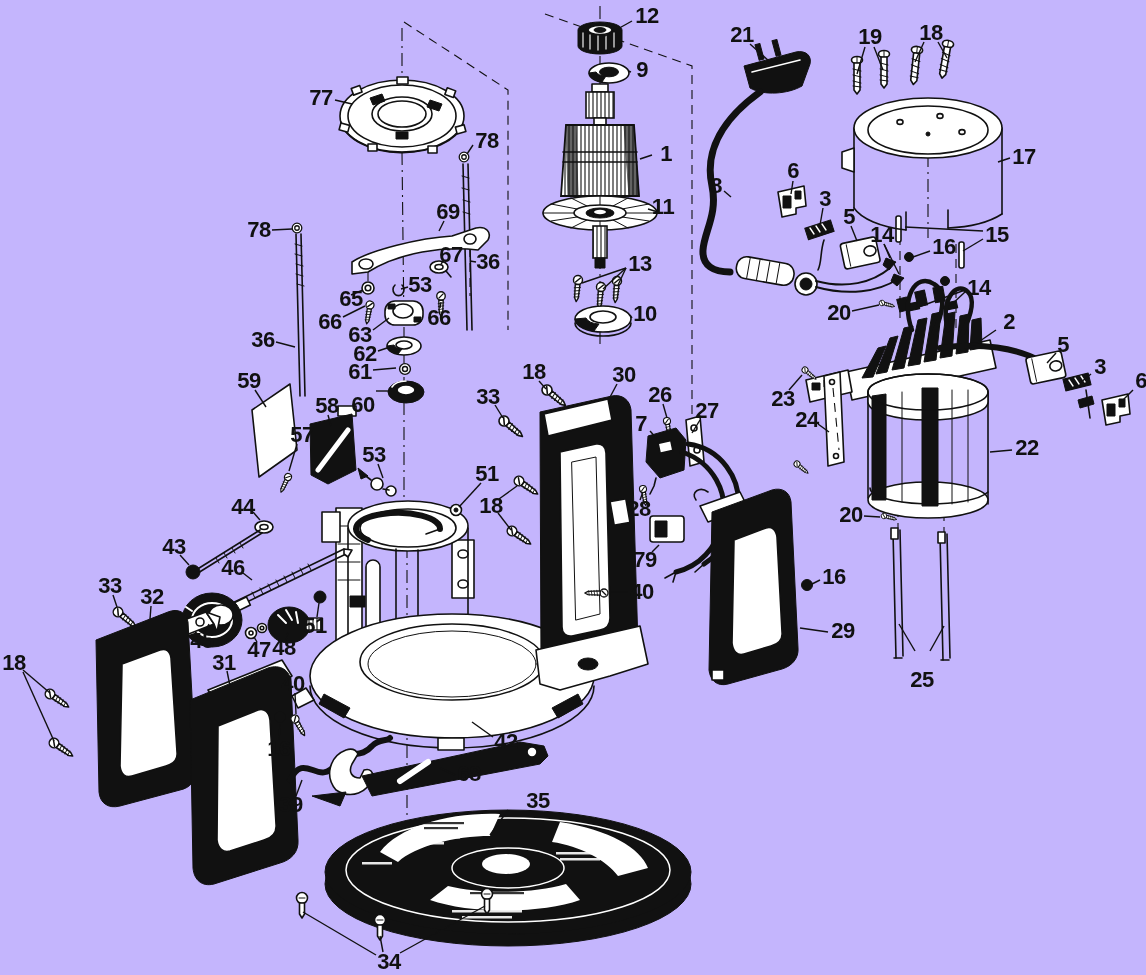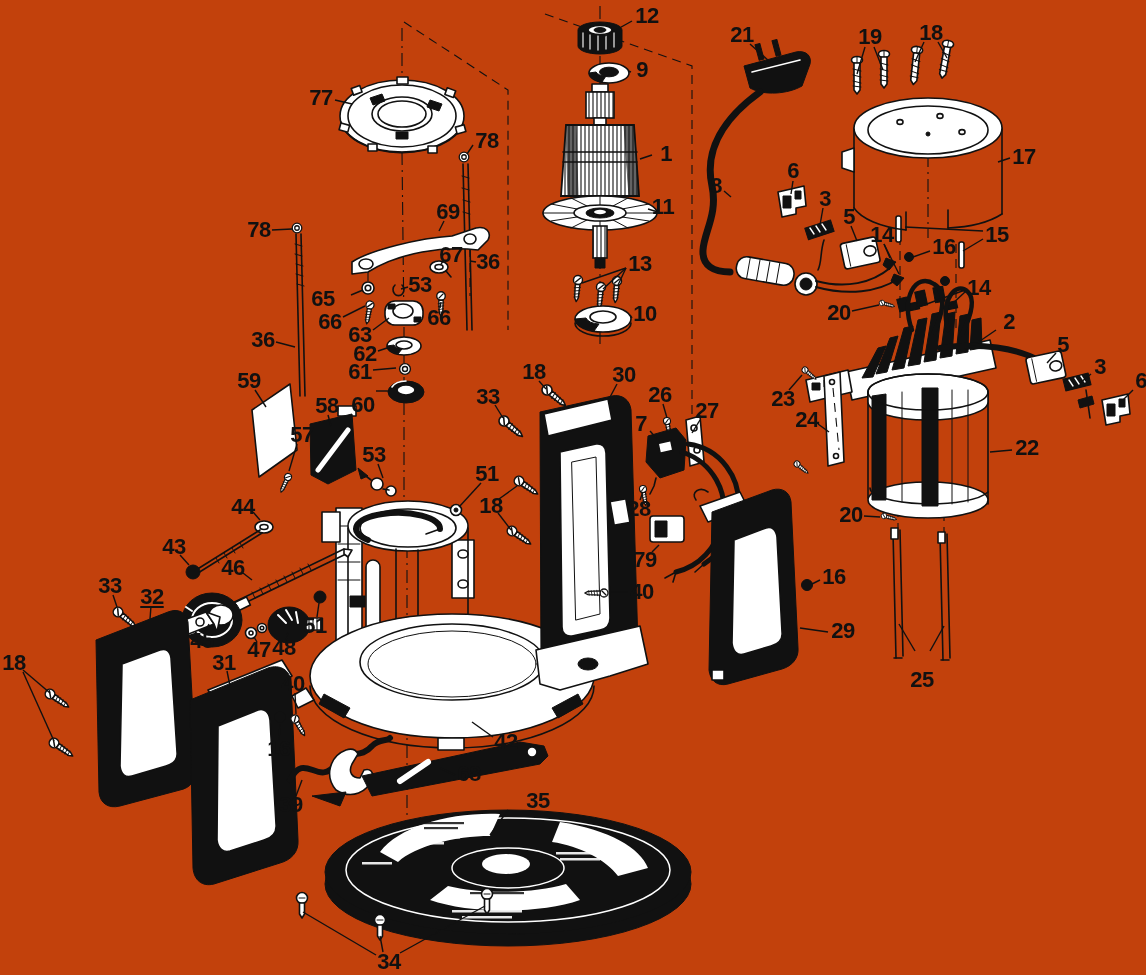--- a/index.html
+++ b/index.html
@@ -1,16 +1,16 @@
 <!DOCTYPE html>
 <html><head>
 <meta charset="utf-8">
 <style>
   html,body{margin:0;padding:0;background:#fff;}
-  .stage{position:relative;width:1146px;height:975px;background:#c2410c;overflow:hidden;
+  .stage{position:relative;width:1146px;height:975px;background:#c4b5fd;overflow:hidden;
          font-family:"Liberation Sans",sans-serif;}
   .stage svg{position:absolute;left:0;top:0;}
   .callout{position:absolute;transform:translate(-50%,-50%);font-weight:700;font-size:22px;
            color:#111;line-height:1;letter-spacing:-0.5px;user-select:none;}
   .ln{stroke:#111;fill:none;stroke-width:1.6;stroke-linecap:round;stroke-linejoin:round;}
   .t{stroke:#111;fill:none;stroke-width:1;stroke-linecap:round;}
   .w{fill:#fff;stroke:#111;stroke-width:1.6;stroke-linejoin:round;}
   .b{fill:#111;stroke:#111;stroke-width:1;stroke-linejoin:round;}
   .dash{stroke:#111;stroke-width:1.1;stroke-dasharray:9 6;fill:none;}
   .dd{stroke:#111;stroke-width:1.1;stroke-dasharray:13 5 2 5;fill:none;}
@@ -692,37 +692,37 @@
       <div class="callout" style="left: 834px; top: 577px;">16</div>
       <div class="callout" style="left: 843px; top: 631px;">29</div>
       <div class="callout" style="left: 922px; top: 660px; margin-top: 20px;">25</div>
       <div class="callout" style="left: 321px; top: 98px;">77</div>
       <div class="callout" style="left: 487px; top: 141px;">78</div>
       <div class="callout" style="left: 259px; top: 230px;">78</div>
       <div class="callout" style="left: 448px; top: 212px;">69</div>
       <div class="callout" style="left: 451px; top: 255px;">67</div>
       <div class="callout" style="left: 488px; top: 262px;">36</div>
       <div class="callout" style="left: 263px; top: 340px;">36</div>
-      <div class="callout" style="left: 323px; top: 299px;">65</div>
+      <div class="callout" style="left: 351px; top: 299px;">65</div>
       <div class="callout" style="left: 420px; top: 285px;">53</div>
       <div class="callout" style="left: 330px; top: 322px;">66</div>
       <div class="callout" style="left: 439px; top: 318px;">66</div>
       <div class="callout" style="left: 360px; top: 335px;">63</div>
       <div class="callout" style="left: 365px; top: 354px;">62</div>
       <div class="callout" style="left: 360px; top: 372px;">61</div>
       <div class="callout" style="left: 363px; top: 391px; margin-top: 14px;">60</div>
       <div class="callout" style="left: 249px; top: 381px;">59</div>
       <div class="callout" style="left: 327px; top: 406px;">58</div>
       <div class="callout" style="left: 302px; top: 435px;">57</div>
       <div class="callout" style="left: 374px; top: 455px;">53</div>
       <div class="callout" style="left: 243px; top: 507px;">44</div>
       <div class="callout" style="left: 174px; top: 547px;">43</div>
       <div class="callout" style="left: 233px; top: 568px;">46</div>
       <div class="callout" style="left: 110px; top: 586px;">33</div>
-      <div class="callout" style="left: 152px; top: 597px; text-decoration: underline;">32</div>
+      <div class="callout" style="left: 152px; top: 597px;">32</div>
       <div class="callout" style="left: 202px; top: 641px;">45</div>
       <div class="callout" style="left: 259px; top: 650px;">47</div>
       <div class="callout" style="left: 284px; top: 648px;">48</div>
       <div class="callout" style="left: 315px; top: 626px;">51</div>
       <div class="callout" style="left: 14px; top: 663px;">18</div>
       <div class="callout" style="left: 224px; top: 663px;">31</div>
       <div class="callout" style="left: 293px; top: 684px;">40</div>
       <div class="callout" style="left: 279px; top: 749px;">16</div>
       <div class="callout" style="left: 291px; top: 805px;">39</div>
       <div class="callout" style="left: 469px; top: 774px;">68</div>

